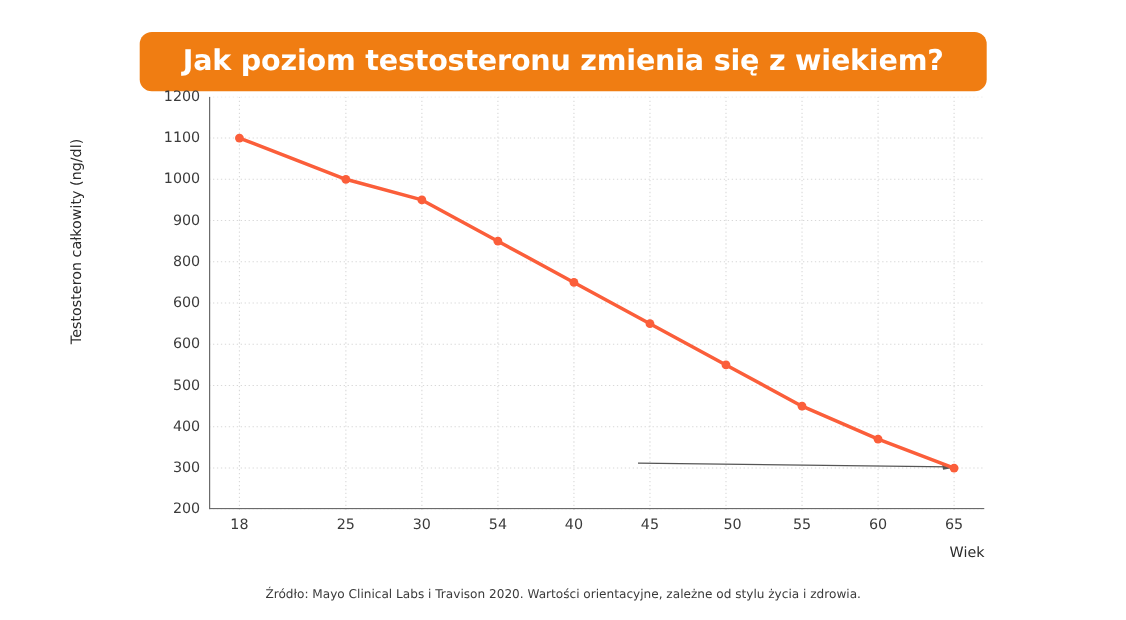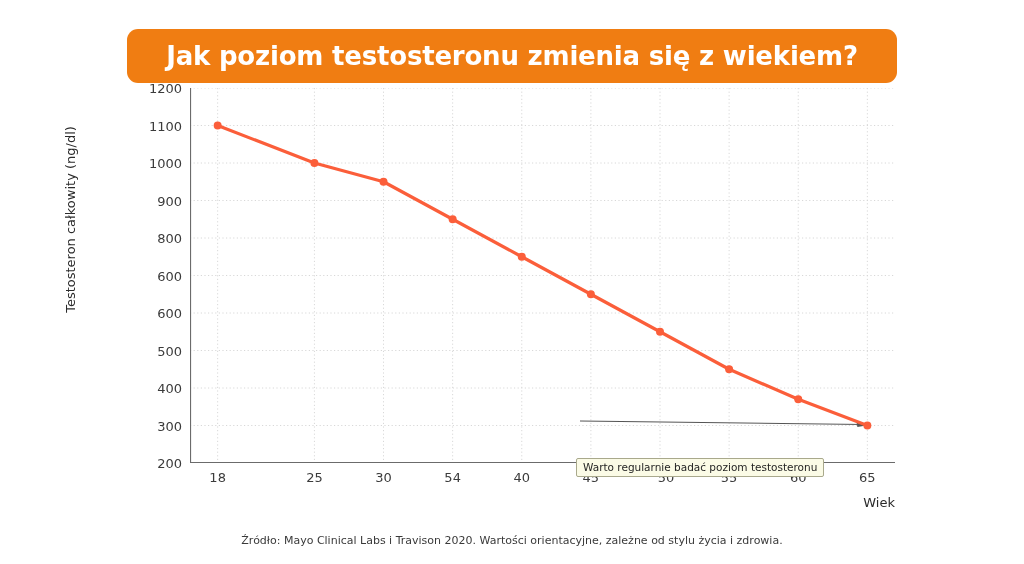--- a/index.html
+++ b/index.html
@@ -267,18 +267,15 @@
           <circle cx="331.76" cy="168.75" r="4" fill="#FB5E3A"></circle>
           <circle cx="400.88" cy="206.25" r="4" fill="#FB5E3A"></circle>
           <circle cx="470.00" cy="243.75" r="4" fill="#FB5E3A"></circle>
           <circle cx="539.12" cy="281.25" r="4" fill="#FB5E3A"></circle>
           <circle cx="608.24" cy="311.25" r="4" fill="#FB5E3A"></circle>
           <circle cx="677.35" cy="337.50" r="4" fill="#FB5E3A"></circle>
         </g>
       </svg>
   </div>
 
-  <div id="annotation-box">
-    <span id="annotation-text">Warto regularnie badać poziom testosteronu</span>
-  </div>
 </div>
 
 <div id="footer-note">Źródło: Mayo Clinical Labs i Travison 2020. Wartości orientacyjne, zależne od stylu życia i zdrowia.</div>
 
 </body></html>

